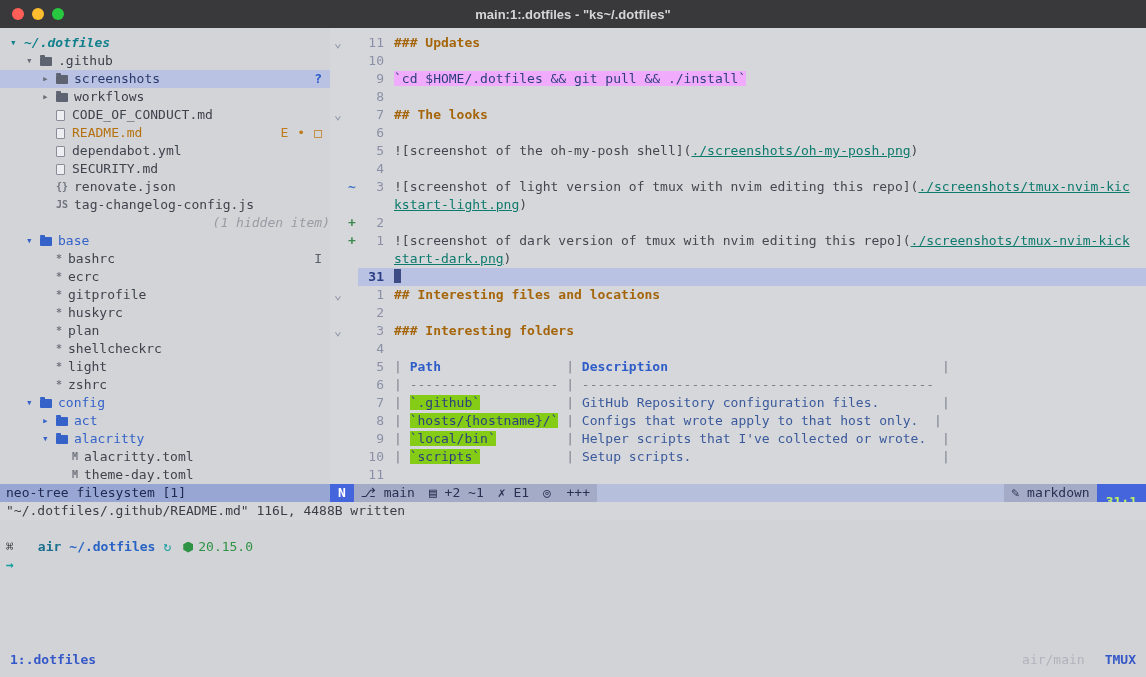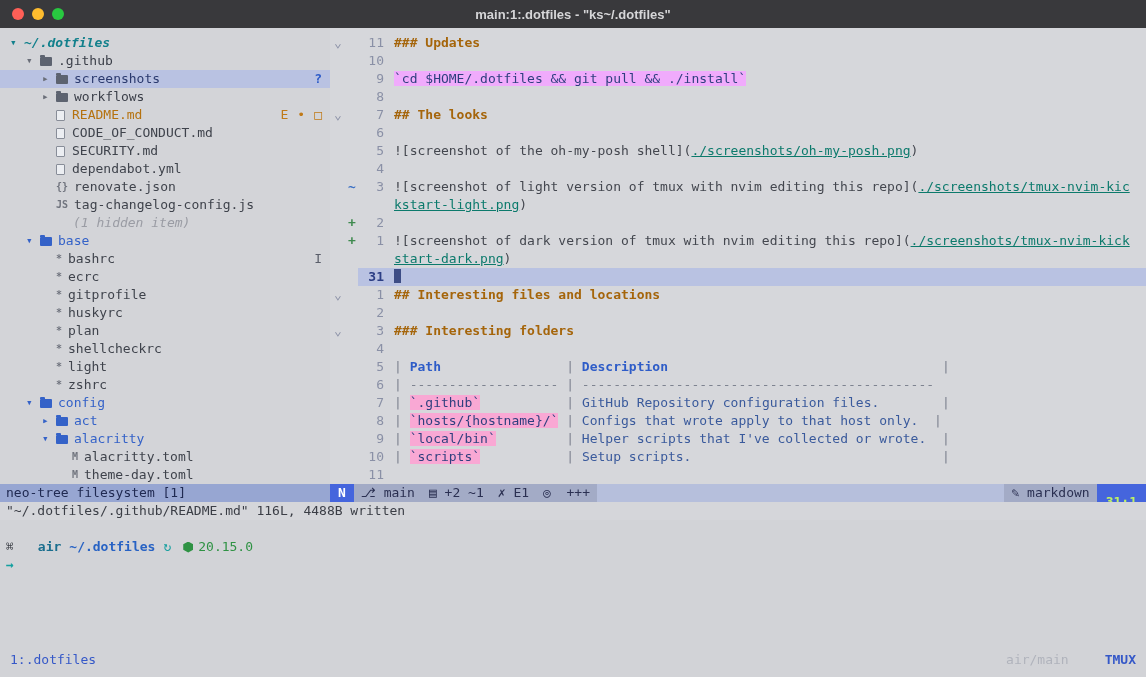--- a/index.html
+++ b/index.html
@@ -47,21 +47,21 @@
   .g-sign{width:12px;text-align:center;color:#8a90a6;flex:none;white-space:pre}
   .g-sign.add{color:#3f8a4f;font-weight:bold}
   .g-sign.change{color:#3a6fc4;font-weight:bold}
   .g-num{width:26px;text-align:right;color:#8a90a6;flex:none;white-space:pre}
   .g-text{white-space:pre;flex:1;padding-left:10px}
   .ed-row.cur .g-num{color:#2c3e85;font-weight:bold;background:#b9c2e2}
   .ed-row.cur .g-text{background:#b9c2e2}
   .s-h{color:#a5650b;font-weight:bold}
   .s-txt,.s-sp{color:#44474f}
   .s-url{color:#0c7a6c;text-decoration:underline}
-  .s-code{background:#f9a8d4;color:#2e3f7e}
+  .s-code{background:#84cc16;color:#2e3f7e}
   .s-sel{background:#f0abfc;color:#2e3f7e}
   .s-pipe,.s-sep{color:#7e8390}
   .s-th{color:#2e5cc8;font-weight:bold}
   .s-desc{color:#3a5a9c}
   .block-cursor{display:inline-block;width:7px;height:14px;background:#3d4c85;vertical-align:-2px}
 
   
   .neotree-status{position:absolute;left:0;top:456px;width:330px;height:18px;line-height:18px;background:#97a6d2;color:#202a52;padding-left:6px;white-space:pre}
   .statusline{position:absolute;left:330px;right:0;top:456px;height:18px;line-height:18px;background:#a3abc6;display:flex;color:#2b3052;white-space:pre}
   .sl-mode{background:#4565dd;color:#fff;font-weight:bold;padding:0 8px;flex:none}
@@ -84,22 +84,22 @@
   .p-path{color:#2762c4;font-weight:bold;margin-left:8px}
   .p-sync{color:#18a0a0;margin-left:8px}
   .p-sync::before{content:"↻"}
   .hex{display:inline-block;width:10px;height:11px;margin-left:12px;margin-right:5px;background:#2f9244;clip-path:polygon(50% 0,100% 25%,100% 75%,50% 100%,0 75%,0 25%)}
   .p-node{color:#2f9244}
   .arrow-line{height:18px;line-height:18px;padding-left:6px}
   .p-arrow{color:#14a0a0;font-weight:bold}
 
   
   .tmux-bar{position:absolute;left:0;right:0;bottom:8px;height:18px;line-height:18px;padding:0 10px;display:flex;white-space:pre}
-  .tmux-window{color:#3558c8;font-weight:normal}
-  .tmux-right{margin-left:auto;display:flex;gap:36px}
+  .tmux-window{color:#3558c8;font-weight:bold}
+  .tmux-right{margin-left:auto;display:flex;gap:20px}
   .tmux-session{color:#b0b3bc}
   .tmux-label{color:#3558c8;font-weight:bold}
 </style>
 </head>
 <body>
 
 <div class="titlebar">
   <div class="traffic">
     <span class="dot red"></span>
     <span class="dot yellow"></span>
@@ -109,27 +109,27 @@
 </div>
 
 <div class="workspace">
 
   <div class="sidebar">
     <div>
         <div class="tree-row t-root" style="padding-left: 10px;"><span class="arrow">▾</span><span class="label">~/.dotfiles</span></div>
         <div class="tree-row t-dir-dark" style="padding-left: 26px;"><span class="arrow">▾</span><span class="i-folder"></span><span class="label">.github</span></div>
         <div class="tree-row t-dir-dark selected" style="padding-left: 42px;"><span class="arrow">▸</span><span class="i-folder"></span><span class="label">screenshots</span><span class="markers"><span>?</span></span></div>
         <div class="tree-row t-dir-dark" style="padding-left: 42px;"><span class="arrow">▸</span><span class="i-folder"></span><span class="label">workflows</span></div>
+        <div class="tree-row t-file" style="padding-left: 42px;"><span class="arrow"> </span><span class="i-doc"></span><span class="label">CODE_OF_CONDUCT.md</span></div>
         <div class="tree-row t-file-modified" style="padding-left: 42px;"><span class="arrow"> </span><span class="i-doc"></span><span class="label">README.md</span><span class="markers"><span>E</span><span>•</span><span>□</span></span></div>
-        <div class="tree-row t-file" style="padding-left: 42px;"><span class="arrow"> </span><span class="i-doc"></span><span class="label">CODE_OF_CONDUCT.md</span></div>
+        <div class="tree-row t-file" style="padding-left: 42px;"><span class="arrow"> </span><span class="i-doc"></span><span class="label">dependabot.yml</span></div>
         <div class="tree-row t-file" style="padding-left: 42px;"><span class="arrow"> </span><span class="i-doc"></span><span class="label">SECURITY.md</span></div>
-        <div class="tree-row t-file" style="padding-left: 42px;"><span class="arrow"> </span><span class="i-doc"></span><span class="label">dependabot.yml</span></div>
         <div class="tree-row t-file" style="padding-left: 42px;"><span class="arrow"> </span><span class="i-glyph">{}</span><span class="label">renovate.json</span></div>
         <div class="tree-row t-file" style="padding-left: 42px;"><span class="arrow"> </span><span class="i-glyph">JS</span><span class="label">tag-changelog-config.js</span></div>
-        <div class="tree-row t-hidden" style="padding-left: 42px;"><span class="arrow"> </span><span class="i-spacer"></span><span class="label">(1 hidden item)</span></div>
+        <div class="tree-row t-hidden" style="padding-left: 42px; justify-content: flex-end;"><span class="arrow"> </span><span class="i-spacer"></span><span class="label">(1 hidden item)</span></div>
         <div class="tree-row t-dir" style="padding-left: 26px;"><span class="arrow">▾</span><span class="i-folder"></span><span class="label">base</span></div>
         <div class="tree-row t-file" style="padding-left: 42px;"><span class="arrow"> </span><span class="i-glyph">*</span><span class="label">bashrc</span><span class="markers"><span>I</span></span></div>
         <div class="tree-row t-file" style="padding-left: 42px;"><span class="arrow"> </span><span class="i-glyph">*</span><span class="label">ecrc</span></div>
         <div class="tree-row t-file" style="padding-left: 42px;"><span class="arrow"> </span><span class="i-glyph">*</span><span class="label">gitprofile</span></div>
         <div class="tree-row t-file" style="padding-left: 42px;"><span class="arrow"> </span><span class="i-glyph">*</span><span class="label">huskyrc</span></div>
         <div class="tree-row t-file" style="padding-left: 42px;"><span class="arrow"> </span><span class="i-glyph">*</span><span class="label">plan</span></div>
         <div class="tree-row t-file" style="padding-left: 42px;"><span class="arrow"> </span><span class="i-glyph">*</span><span class="label">shellcheckrc</span></div>
         <div class="tree-row t-file" style="padding-left: 42px;"><span class="arrow"> </span><span class="i-glyph">*</span><span class="label">light</span></div>
         <div class="tree-row t-file" style="padding-left: 42px;"><span class="arrow"> </span><span class="i-glyph">*</span><span class="label">zshrc</span></div>
         <div class="tree-row t-dir" style="padding-left: 26px;"><span class="arrow">▾</span><span class="i-folder"></span><span class="label">config</span></div>

